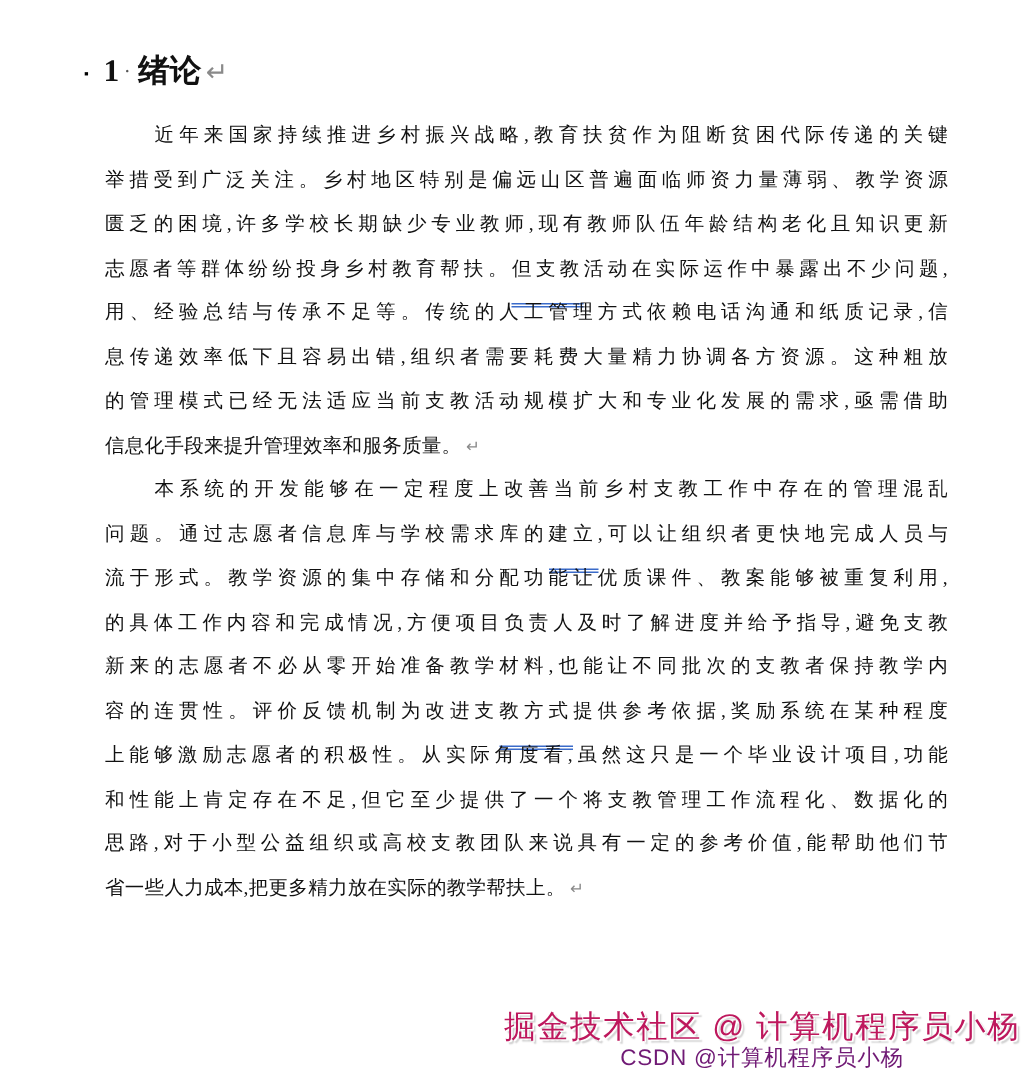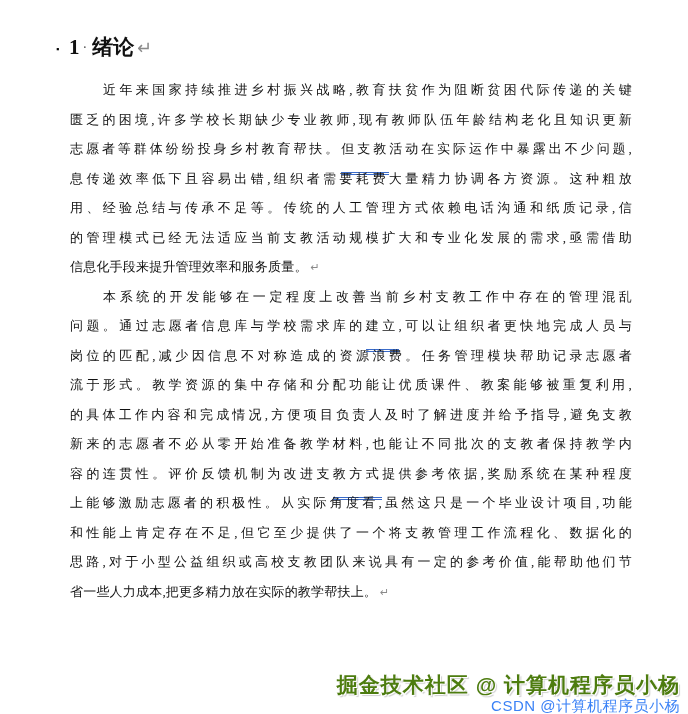--- a/index.html
+++ b/index.html
@@ -55,54 +55,55 @@
   
   .watermark {
     position: absolute;
     right: 8px; bottom: 0;
     text-align: right;
     pointer-events: none;
     font-family: "Liberation Sans", "DejaVu Sans", sans-serif;
   }
   .wm1 {
     font-size: 21px; line-height: 24px;
-    color: #4d7c0f; letter-spacing: 1px;
+    color: #be185d; letter-spacing: 1px;
     text-shadow: 1px 1px 0 #ffffff, 2px 2px 1px #cfcfcf;
-    font-weight: bold;
+    font-weight: normal;
   }
   .wm2 {
     font-size: 15px; line-height: 17px;
-    color: #3b82f6; letter-spacing: 0.5px;
+    color: #701a75; letter-spacing: 0.5px;
     text-shadow: 1px 1px 0 #ffffff;
+    text-align: center;
   }
 </style>
 </head>
 <body>
 
 <div class="doc">
 
   <div class="h-block h1-block">
     <span class="h-square">▪</span><span class="h-num">1</span><span class="h-dot">·</span><span>绪论</span><span class="pilcrow">↵</span>
   </div>
 
 
   <div class="body-text">
       <div class="para">
         <div class="line indent">近年来国家持续推进乡村振兴战略,教育扶贫作为阻断贫困代际传递的关键</div>
+        <div class="line">举措受到广泛关注。乡村地区特别是偏远山区普遍面临师资力量薄弱、教学资源</div>
         <div class="line">匮乏的困境,许多学校长期缺少专业教师,现有教师队伍年龄结构老化且知识更新</div>
         <div class="line">志愿者等群体纷纷投身乡村教育帮扶。<span class="proof">但支教</span>活动在实际运作中暴露出不少问题,</div>
+        <div class="line">用、经验总结与传承不足等。传统的人工管理方式依赖电话沟通和纸质记录,信</div>
         <div class="line">息传递效率低下且容易出错,组织者需要耗费大量精力协调各方资源。这种粗放</div>
-        <div class="line">用、经验总结与传承不足等。传统的人工管理方式依赖电话沟通和纸质记录,信</div>
         <div class="line">的管理模式已经无法适应当前支教活动规模扩大和专业化发展的需求,亟需借助</div>
         <div class="line last">信息化手段来提升管理效率和服务质量。<span class="pilcrow">↵</span></div>
       </div>
       <div class="para">
         <div class="line indent">本系统的开发能够在一定程度上改善当前乡村支教工作中存在的管理混乱</div>
         <div class="line">问题。通过志愿者信息库与学校需求库的<span class="proof">建立</span>,可以让组织者更快地完成人员与</div>
-        <div class="line">岗位的匹配,减少因信息不对称造成的资源浪费。任务管理模块帮助记录志愿者</div>
         <div class="line">流于形式。教学资源的集中存储和分配功能让优质课件、教案能够被重复利用,</div>
         <div class="line">的具体工作内容和完成情况,方便项目负责人及时了解进度并给予指导,避免支教</div>
         <div class="line">新来的志愿者不必从零开始准备教学材料,也能让不同批次的支教者保持教学内</div>
         <div class="line">容的连贯性。评价反馈机制为改进支<span class="proof">教方式</span>提供参考依据,奖励系统在某种程度</div>
         <div class="line">上能够激励志愿者的积极性。从实际角度看,虽然这只是一个毕业设计项目,功能</div>
         <div class="line">和性能上肯定存在不足,但它至少提供了一个将支教管理工作流程化、数据化的</div>
         <div class="line">思路,对于小型公益组织或高校支教团队来说具有一定的参考价值,能帮助他们节</div>
         <div class="line last">省一些人力成本,把更多精力放在实际的教学帮扶上。<span class="pilcrow">↵</span></div>
       </div>
     </div>

